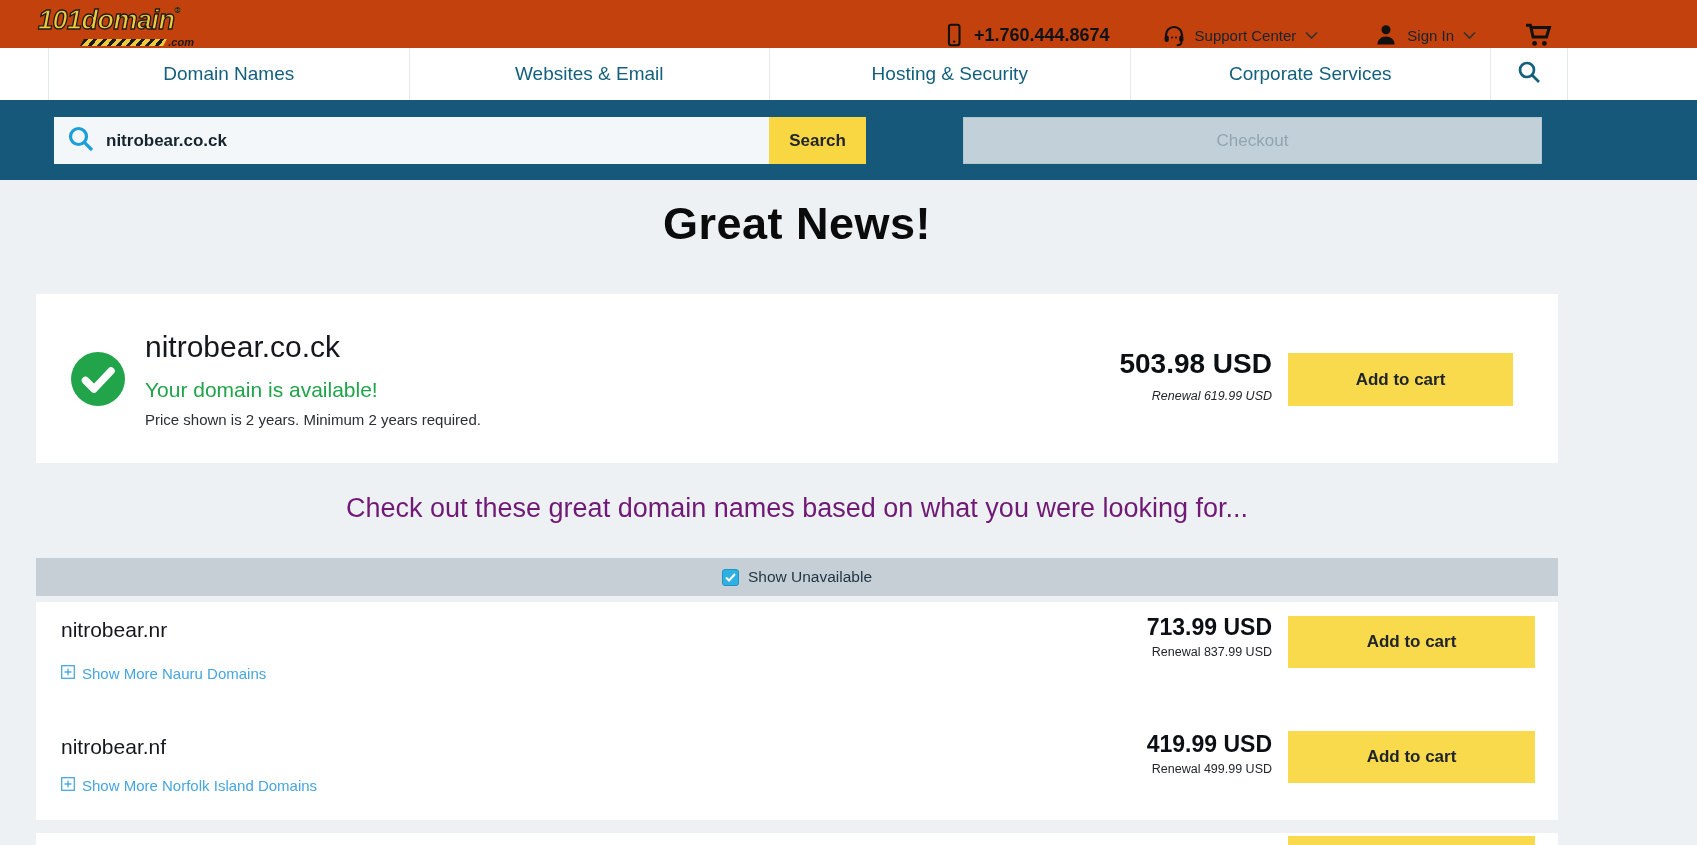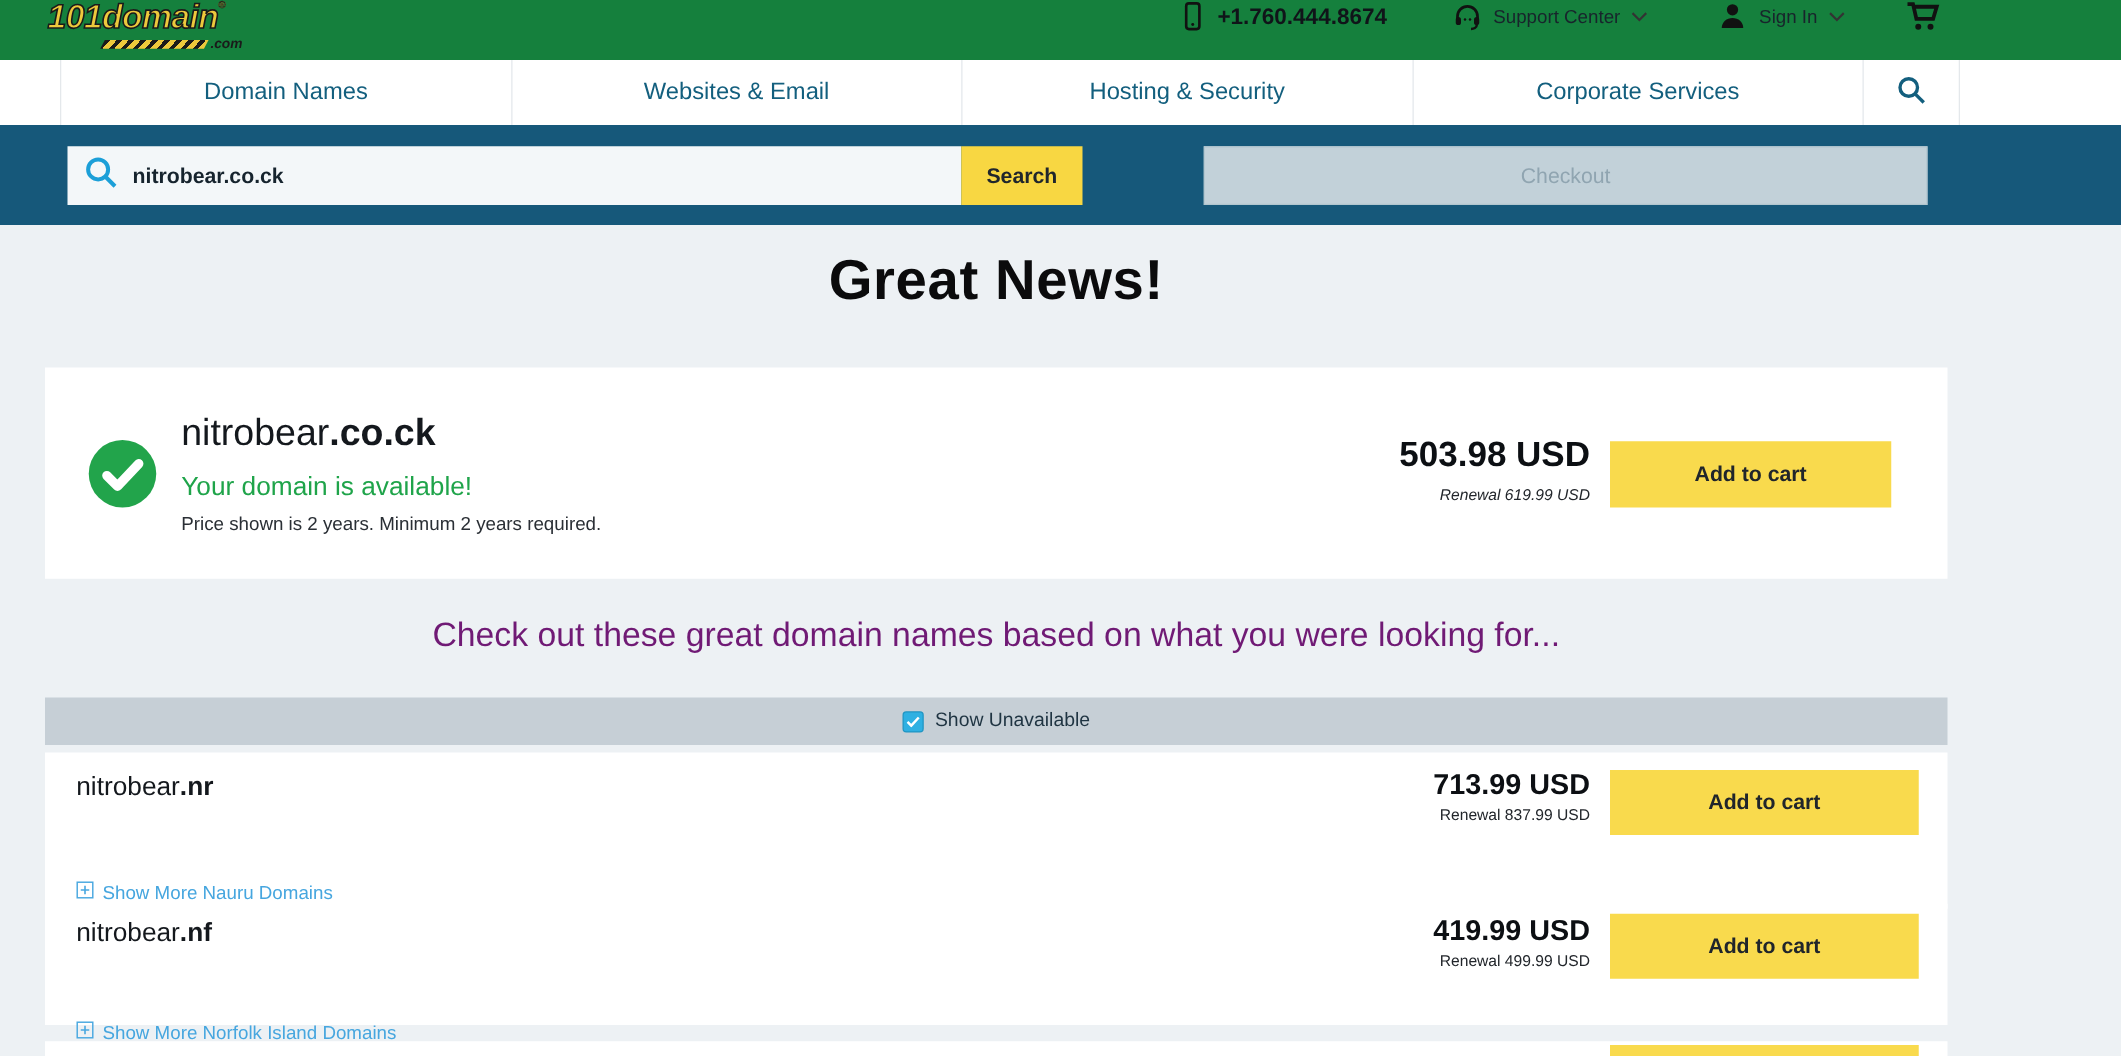--- a/index.html
+++ b/index.html
@@ -1,21 +1,21 @@
 <!DOCTYPE html>
 <html><head>
 <meta charset="utf-8">
 <style>
   html,body{margin:0;padding:0;}
   .page{position:relative;width:1697px;height:845px;overflow:hidden;background:#edf1f4;
         font-family:"Liberation Sans",sans-serif;-webkit-font-smoothing:antialiased;}
 
   
-  .topbar{position:absolute;top:0;left:0;width:100%;height:48px;background:#15803d;
-          display:flex;align-items:flex-start;padding:0 145px 0 38px;box-sizing:border-box;}
+  .topbar{position:absolute;top:0;left:0;width:100%;height:48px;background:#c2410c;
+          display:flex;align-items:flex-end;padding:0 145px 0 38px;box-sizing:border-box;}
   .logo{position:relative;width:156px;cursor:pointer;}
   .logo-line1{font-size:27px;font-weight:bold;font-style:italic;color:#edc93c;
               -webkit-text-stroke:1.3px #1a1a1a;white-space:nowrap;line-height:1;letter-spacing:-0.5px;}
   .logo-reg{font-size:8px;vertical-align:top;-webkit-text-stroke:0.4px #1a1a1a;}
   .logo-line2{display:flex;align-items:center;margin-top:2px;margin-left:44px;}
   .hatch{width:84px;height:7px;background:repeating-linear-gradient(110deg,#1a1a1a 0 4px,#edc93c 4px 9px);
          transform:skewX(-28deg);}
   .logo-com{font-size:11px;font-weight:bold;font-style:italic;color:#1a1a1a;margin-left:3px;}
   .topbar-right{margin-left:auto;display:flex;align-items:center;}
   .tb-item{display:flex;align-items:center;gap:9px;cursor:pointer;}
@@ -47,21 +47,21 @@
                 justify-content:center;font-size:17px;color:#90a5b1;cursor:default;}
 
   
   .h1{position:absolute;top:198px;left:36px;width:1522px;text-align:center;font-size:45px;
       font-weight:800;color:#0b0b0c;letter-spacing:0.5px;}
   .card,.row{position:absolute;left:36px;width:1522px;background:#ffffff;}
   .card1{top:294px;height:169px;}
   .check-wrap{position:absolute;left:34px;top:57px;width:56px;height:56px;}
   .domain-line{position:absolute;font-size:30px;color:#14181d;}
   .card1 .domain-line{left:109px;top:36px;}
-  .domain-tld{font-weight:bold;margin-top:41px;}
+  .domain-tld{font-weight:normal;margin-top:41px;}
   .avail{position:absolute;left:109px;top:84px;font-size:21px;font-weight:500;color:#1fa44a;}
   .note{position:absolute;left:109px;top:117px;font-size:15px;color:#2a2f35;}
   .price{position:absolute;right:286px;font-size:28px;font-weight:800;color:#0c0f13;}
   .card1 .price{top:54px;}
   .renewal{position:absolute;right:286px;font-size:12.5px;color:#22262b;}
   .card1 .renewal{top:95px;font-style:italic;}
   .add-btn{position:absolute;background:#f9da4d;display:flex;align-items:center;justify-content:center;
            font-size:17px;font-weight:bold;color:#20252b;cursor:pointer;}
   .card1 .add-btn{left:1252px;top:59px;width:225px;height:53px;}
 
@@ -74,21 +74,21 @@
             display:flex;align-items:center;justify-content:center;cursor:pointer;box-sizing:border-box;}
   .showbar-label{font-size:15.5px;color:#1f3442;}
 
   .row1{top:602px;height:125px;}
   .row2{top:723px;height:97px;}
   .row3{top:833px;height:60px;}
   .row .domain-line{left:25px;font-size:21px;}
   .row1 .domain-line{top:16px;}
   .row2 .domain-line{top:12px;}
   .more-link{position:absolute;left:25px;display:flex;align-items:center;gap:7px;font-size:15px;
-             color:#46a6df;cursor:pointer;margin-top:40px;}
+             color:#46a6df;cursor:pointer;}
   .row1 .more-link{top:63px;}
   .row2 .more-link{top:54px;}
   .row .price{font-size:23px;font-weight:800;}
   .row1 .price{top:12px;}  .row1 .renewal{top:43px;}
   .row2 .price{top:8px;}   .row2 .renewal{top:39px;}
   .row .add-btn{left:1252px;width:247px;height:52px;}
   .row1 .add-btn{top:14px;}
   .row2 .add-btn{top:8px;}
   .row3 .add-btn{top:3px;}
 </style>

